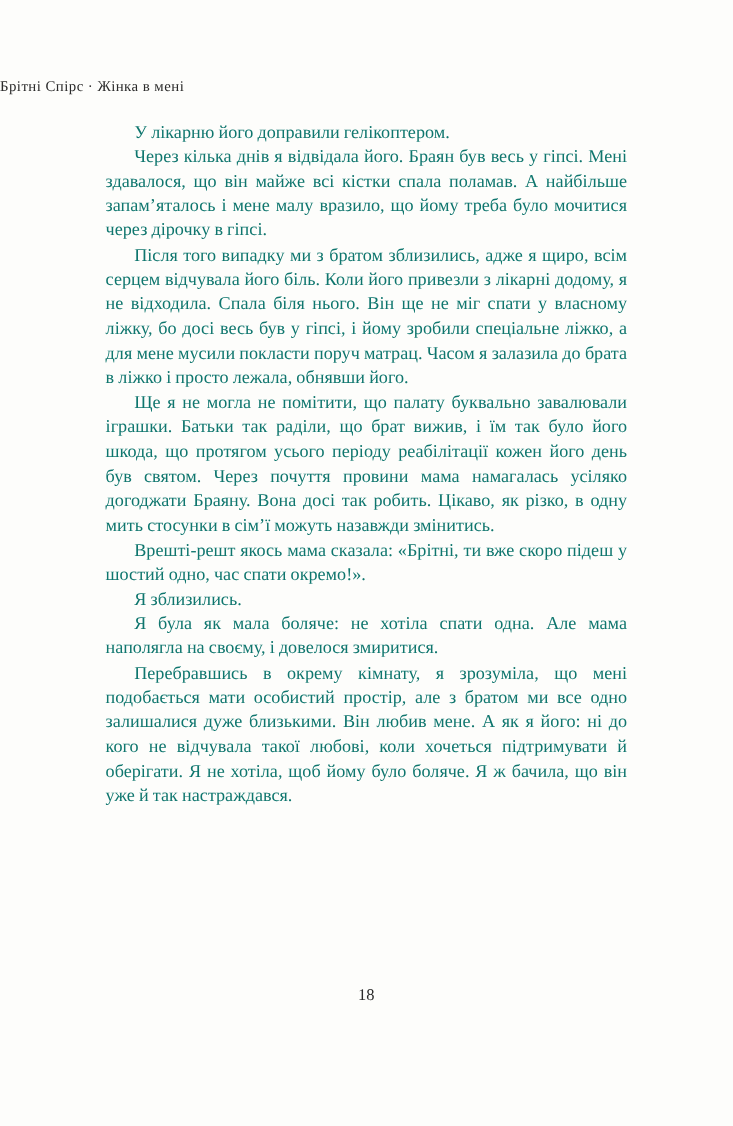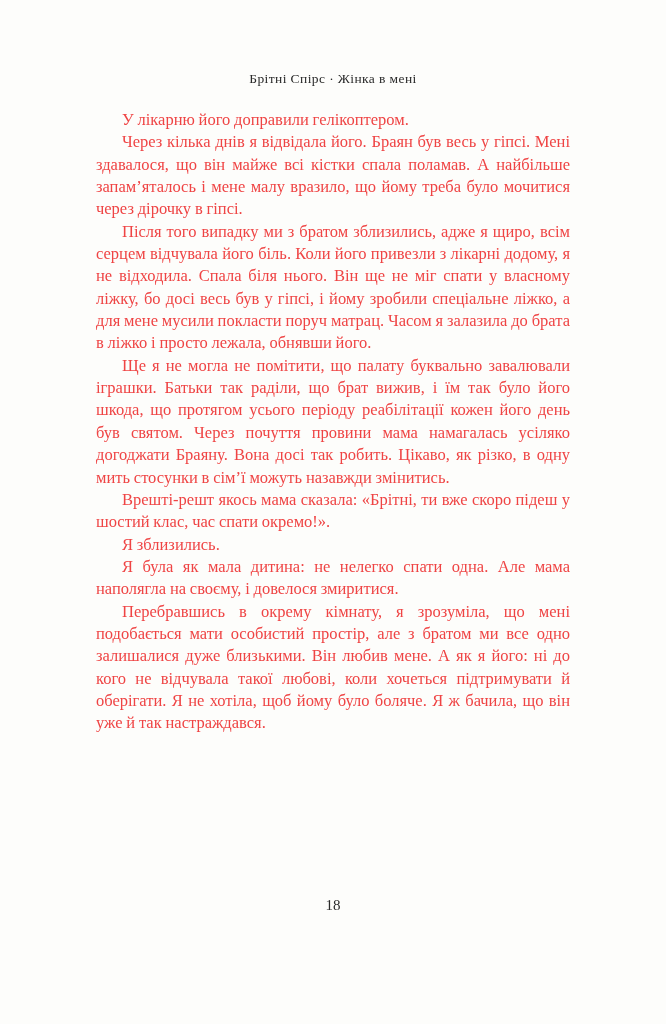--- a/index.html
+++ b/index.html
@@ -19,38 +19,38 @@
       position: relative;
       width: 666px;
       height: 1024px;
       background: #fdfdfb;
     }
     .running-header {
       position: absolute;
       top: 71px;
       left: 0;
       width: 100%;
-      text-align: center;
+      text-align: left;
       font-size: 13.5px;
       letter-spacing: 0.03em;
       color: #2a2a2a;
     }
     .body-text {
       position: absolute;
       top: 109px;
       left: 96px;
       width: 474px;
       font-size: 16.5px;
       line-height: 22.35px;
       text-align: justify;
       text-justify: inter-word;
       hyphens: auto;
       -webkit-hyphens: auto;
       word-spacing: -0.02em;
-      color: #ef4444;
+      color: #0f766e;
     }
     .body-text p {
       margin: 0;
       padding: 0;
       text-indent: 26px;
     }
     .page-number {
       position: absolute;
       top: 897px;
       left: 0;
@@ -65,21 +65,21 @@
 
 <div class="page">
 
   <div class="running-header">Брітні Спірс · Жінка в мені</div>
 
   <div class="body-text">
     <p>У лікарню його доправили гелікоптером.</p>
     <p>Через кілька днів я відвідала його. Браян був весь у гіпсі. Мені здавалося, що він майже всі кістки спала поламав. А найбільше запам’яталось і мене малу вразило, що йому треба було мочитися через дірочку в гіпсі.</p>
     <p>Після того випадку ми з братом зблизились, адже я щиро, всім серцем відчувала його біль. Коли його привезли з лікарні додому, я не відходила. Спала біля нього. Він ще не міг спати у власному ліжку, бо досі весь був у гіпсі, і йому зробили спеціальне ліжко, а для мене мусили покласти поруч матрац. Часом я залазила до брата в ліжко і просто лежала, обнявши його.</p>
     <p>Ще я не могла не помітити, що палату буквально завалювали іграшки. Батьки так раділи, що брат вижив, і їм так було його шкода, що протягом усього періоду реабілітації кожен його день був святом. Через почуття провини мама намагалась усіляко догоджати Браяну. Вона досі так робить. Цікаво, як різко, в одну мить стосунки в сім’ї можуть назавжди змінитись.</p>
-    <p>Врешті-решт якось мама сказала: «Брітні, ти вже скоро підеш у шостий клас, час спати окремо!».</p>
+    <p>Врешті-решт якось мама сказала: «Брітні, ти вже скоро підеш у шостий одно, час спати окремо!».</p>
     <p>Я зблизились.</p>
-    <p>Я була як мала дитина: не нелегко спати одна. Але мама наполягла на своєму, і довелося змиритися.</p>
+    <p>Я була як мала боляче: не хотіла спати одна. Але мама наполягла на своєму, і довелося змиритися.</p>
     <p>Перебравшись в окрему кімнату, я зрозуміла, що мені подобається мати особистий простір, але з братом ми все одно залишалися дуже близькими. Він любив мене. А як я його: ні до кого не відчувала такої любові, коли хочеться підтримувати й оберігати. Я не хотіла, щоб йому було боляче. Я ж бачила, що він уже й так настраждався.</p>
   </div>
 
   <div class="page-number">18</div>
 
 </div>
 
 </body></html>

